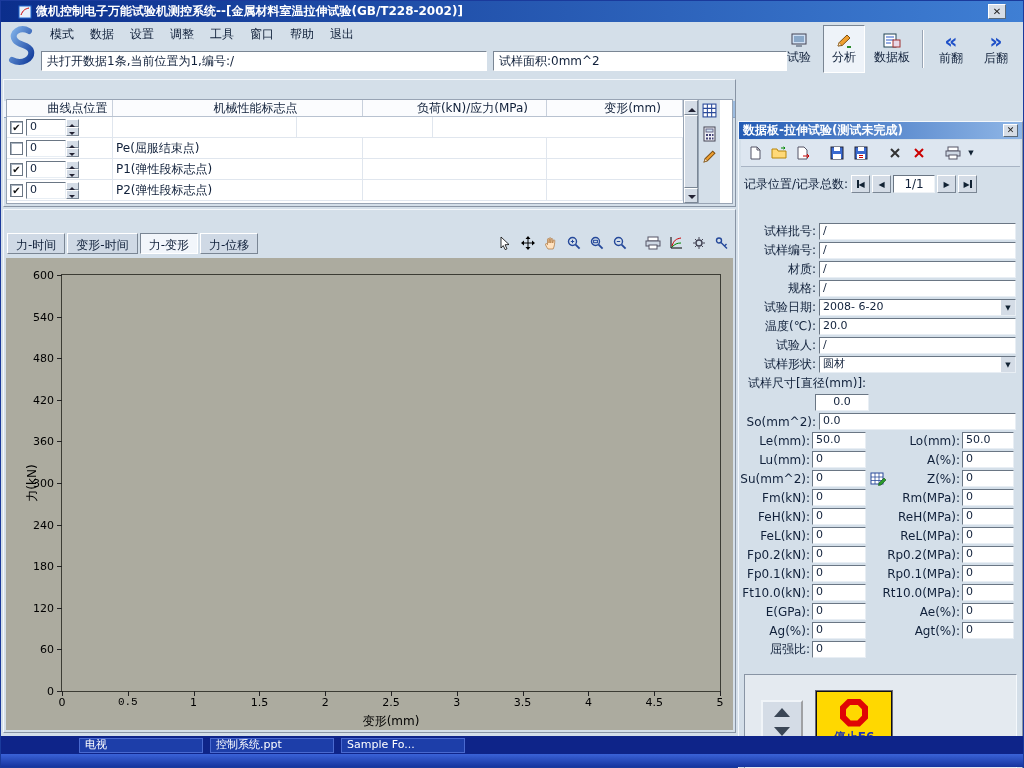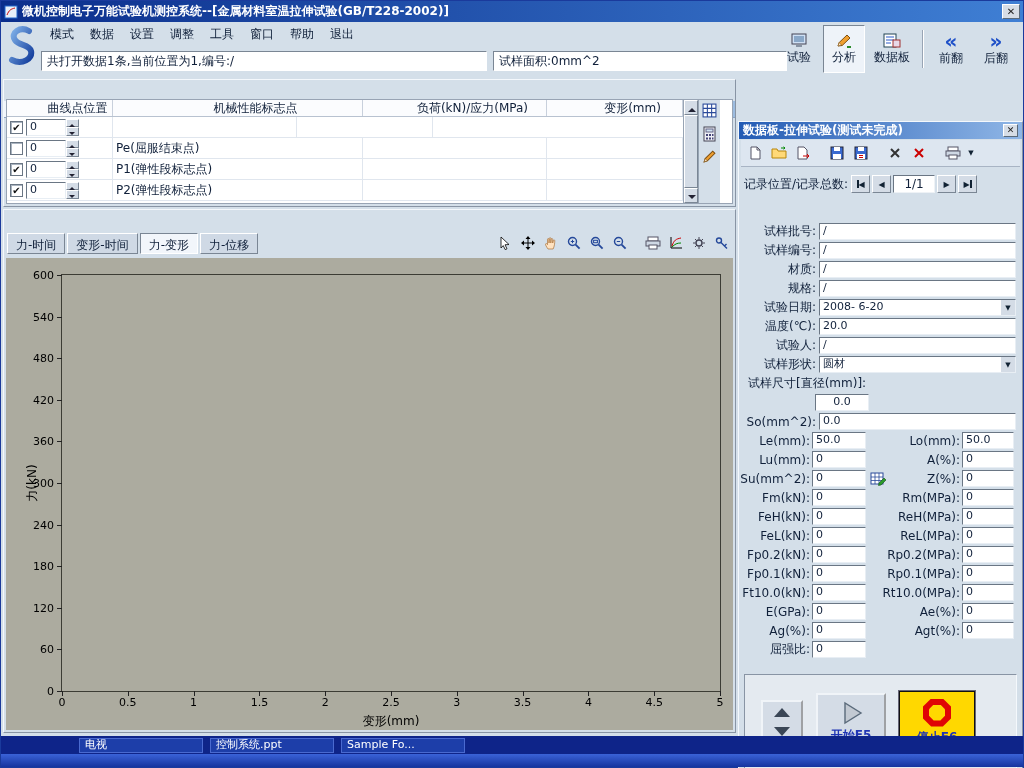--- a/index.html
+++ b/index.html
@@ -1,20 +1,20 @@
 <!DOCTYPE html>
 <html><head>
 <meta charset="utf-8">
 <style>
   *{margin:0;padding:0;box-sizing:border-box;font-family:"DejaVu Sans","Liberation Sans",sans-serif;}
   html,body{width:1024px;height:768px;overflow:hidden;background:#d4dfe9;}
   .window{position:relative;width:1024px;height:768px;background:#d4dfe9;font-size:12px;color:#10203a;border:1px solid #1a3a9c;}
 
   
-  .titlebar{position:absolute;left:0;top:0;right:0;height:21px;background:linear-gradient(90deg,#0b2e8c,#3f7fd4);color:#fff;display:flex;align-items:center;padding:0 3px;}
+  .titlebar{position:absolute;left:0;top:0;right:0;height:21px;background:linear-gradient(90deg,#0b2e8c,#3f7fd4);color:#fff;display:flex;align-items:center;padding:0 17px;}
   .titlebar .title{font-weight:bold;font-size:12px;margin-left:4px;white-space:nowrap;overflow:hidden;}
   .close-btn{margin-left:auto;width:18px;height:15px;background:#d6dde6;border:1px solid;border-color:#fff #5a6a7a #5a6a7a #fff;font-size:10px;line-height:13px;text-align:center;color:#222;cursor:default;}
 
   
   .logo{position:absolute;left:3px;top:23px;width:34px;height:48px;}
   .menubar{position:absolute;left:38px;top:21px;right:0;height:25px;display:flex;align-items:center;gap:2px;padding-left:4px;}
   .menu-item{padding:3px 7px;}
   .inforow{position:absolute;left:40px;top:48px;height:24px;display:flex;align-items:center;gap:6px;}
   .info-field{height:20px;line-height:18px;background:#fff;border:1px solid;border-color:#7a8694 #fff #fff #7a8694;padding:0 5px;white-space:nowrap;overflow:hidden;}
   .info-open{width:446px;}
@@ -394,21 +394,21 @@
           <div class="ytick-label" style="top: 30%;">420</div>
           <div class="ytick-mark" style="top: 30%;"></div>
           <div class="ytick-label" style="top: 20%;">480</div>
           <div class="ytick-mark" style="top: 20%;"></div>
           <div class="ytick-label" style="top: 10%;">540</div>
           <div class="ytick-mark" style="top: 10%;"></div>
           <div class="ytick-label" style="top: 0%;">600</div>
           <div class="ytick-mark" style="top: 0%;"></div>
           <div class="xtick-label" style="left: 0%;">0</div>
           <div class="xtick-mark" style="left: 0%;"></div>
-          <div class="xtick-label" style="left: 10%;">0.5</div>
+          <div class="xtick-label" style="left: 10%; font-family: Liberation Mono, monospace;">0.5</div>
           <div class="xtick-mark" style="left: 10%;"></div>
           <div class="xtick-label" style="left: 20%;">1</div>
           <div class="xtick-mark" style="left: 20%;"></div>
           <div class="xtick-label" style="left: 30%;">1.5</div>
           <div class="xtick-mark" style="left: 30%;"></div>
           <div class="xtick-label" style="left: 40%;">2</div>
           <div class="xtick-mark" style="left: 40%;"></div>
           <div class="xtick-label" style="left: 50%;">2.5</div>
           <div class="xtick-mark" style="left: 50%;"></div>
           <div class="xtick-label" style="left: 60%;">3</div>
@@ -625,26 +625,20 @@
         <span class="fi1">0</span>
       </div>
     </div>
     <div class="control-box">
       <div class="updown-btn">
         <svg width="20" height="32" viewBox="0 0 20 32">
             <path d="M10 2l8 9H2z" fill="#3a4656"></path>
             <path d="M10 30l8-9H2z" fill="#3a4656"></path>
           </svg>
       </div>
-      <div class="start-btn">
-        <svg width="26" height="26" viewBox="0 0 26 26">
-            <path d="M7 3v20l16-10z" fill="#c2c9d2" stroke="#5a6a7a" stroke-width="1.4"></path>
-          </svg>
-        <span class="btnlabel">开始F5</span>
-      </div>
       <div class="stop-btn">
         <div class="octagon"></div>
         <span class="btnlabel">停止F6</span>
       </div>
     </div>
   </div>
 
   <div class="taskbar">
     <div class="taskitems" id="task-items">
         <div class="taskitem">电视</div>

